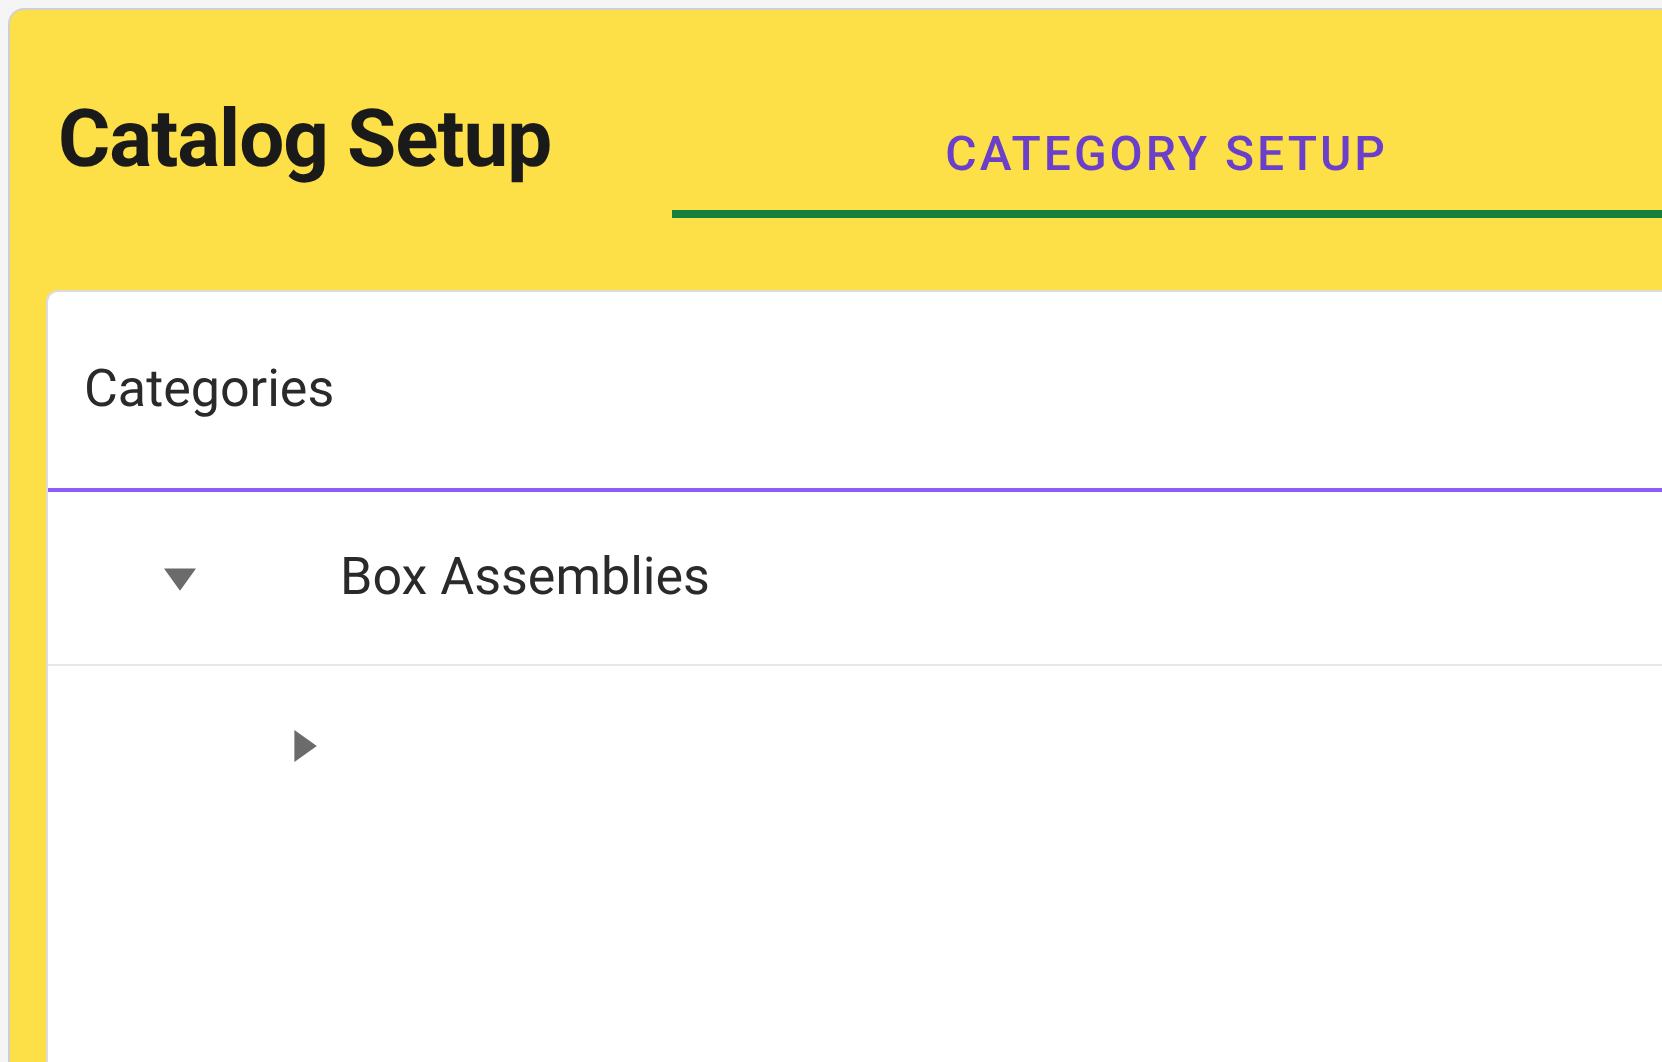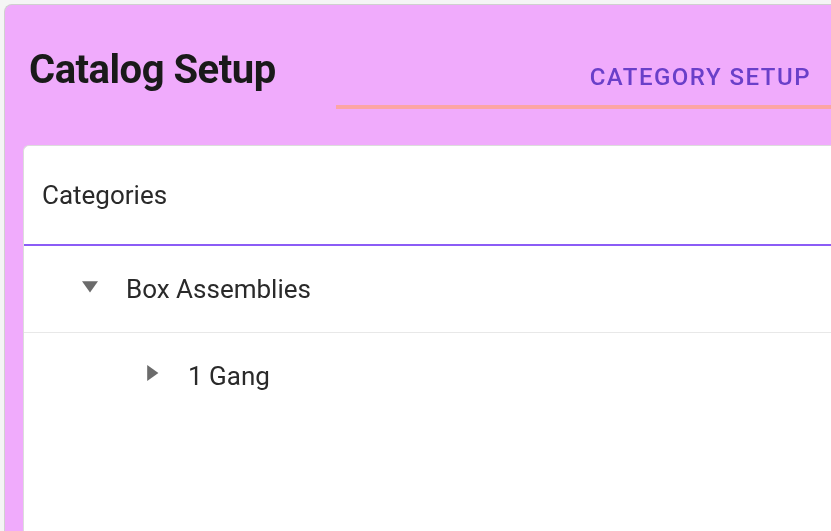--- a/index.html
+++ b/index.html
@@ -9,21 +9,21 @@
     }
     body {
       font-family: Roboto, Arial, sans-serif;
       background: #f5f5f5;
       width: 831px;
       height: 531px;
       overflow: hidden;
       padding: 4px 0 0 4px;
     }
     .page-container {
-      background: #f0abfc;
+      background: #fde047;
       width: 100%;
       height: 100%;
       border-top-left-radius: 8px;
       border: 1px solid #d0d0d0;
       border-right: none;
       border-bottom: none;
       position: relative;
     }
     .header-row {
       display: flex;
@@ -43,22 +43,22 @@
       flex: 1;
       display: flex;
       align-items: flex-end;
     }
     .tab {
       font-size: 24px;
       font-weight: 500;
       color: #6a3fc9;
       letter-spacing: 1.5px;
       padding: 18px 20px 14px 20px;
-      border-bottom: 4px solid #fca5a5;
-      text-align: right;
+      border-bottom: 4px solid #15803d;
+      text-align: center;
       flex: 1;
       cursor: pointer;
     }
     .panel {
       margin: 36px 0 0 18px;
       border: 1px solid #dcdcdc;
       border-right: none;
       border-bottom: none;
       border-top-left-radius: 6px;
       height: 400px;
@@ -69,23 +69,24 @@
       border-bottom: 2px solid #8b5cf6;
       font-size: 26px;
       color: #2a2a2a;
       font-weight: 400;
     }
     .tree {
       padding: 0;
     }
     .tree-row {
       display: flex;
-      align-items: flex-start;
+      align-items: center;
       border-bottom: 1px solid #e8e8e8;
       cursor: pointer;
+      gap: 44px;
     }
     .tree-row.level-0 {
       padding: 28px 0 28px 54px;
     }
     .tree-row.level-1 {
       padding: 28px 0 28px 116px;
       border-bottom: none;
     }
     .chevron {
       width: 24px;
@@ -132,19 +133,18 @@
         </span>
         <span class="tree-label">Box Assemblies</span>
       </div>
 
       <div class="tree-row level-1">
         <span class="chevron">
           <svg viewBox="0 0 10 10">
               <path d="M2 0 L2 10 L9 5 Z"></path>
             </svg>
         </span>
-        <span class="tree-label">1 Gang</span>
       </div>
 
     </div>
   </div>
 
 </div>
 
 </body></html>

